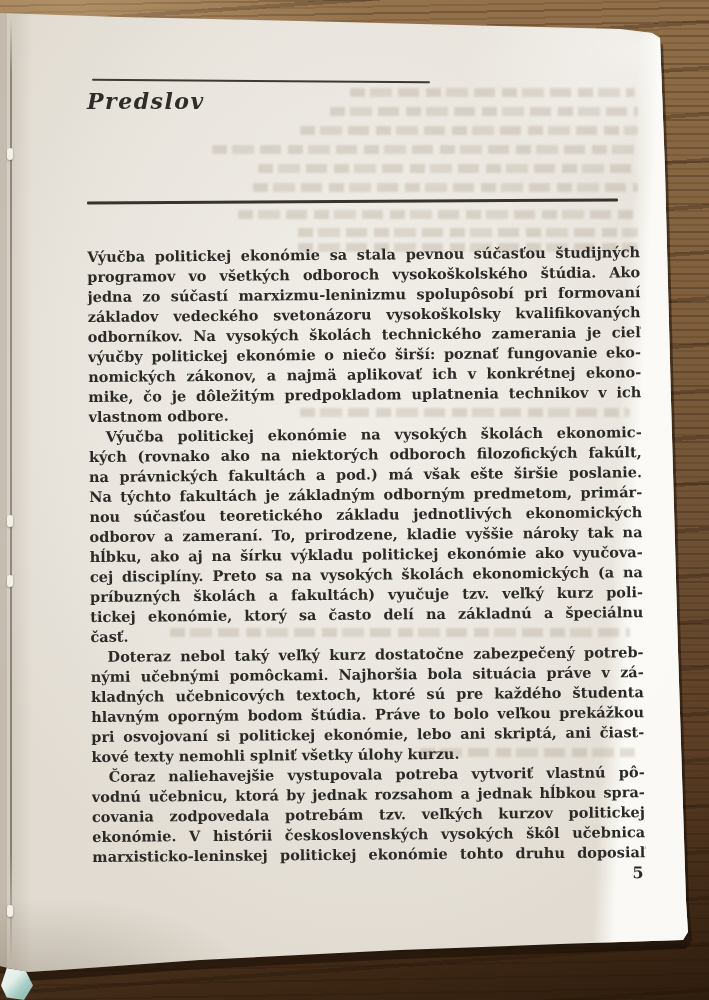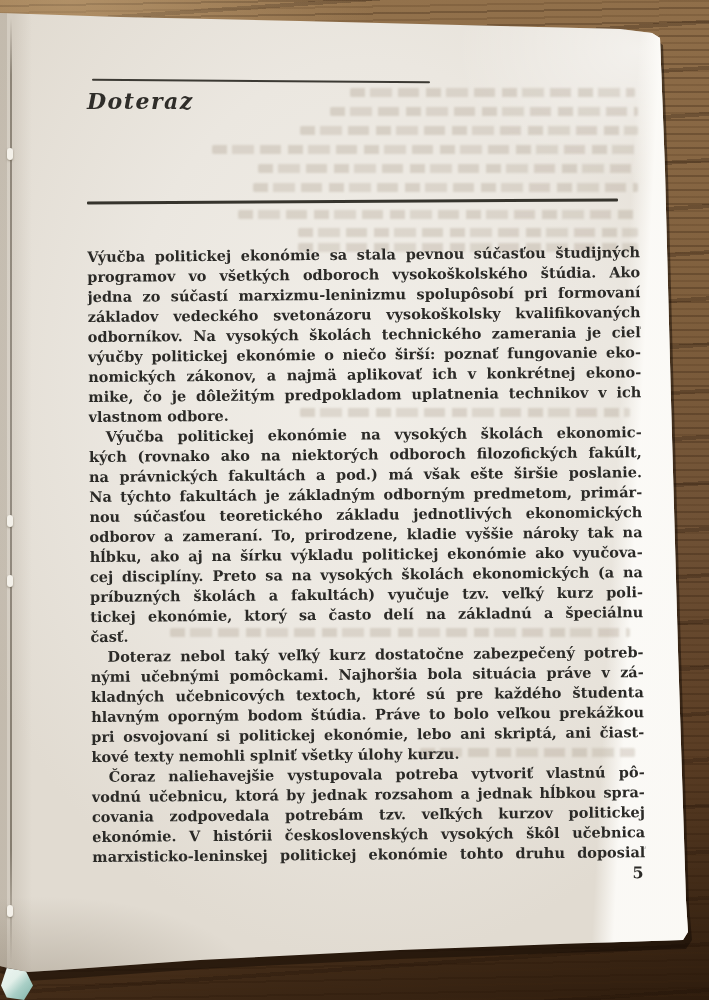--- a/index.html
+++ b/index.html
@@ -106,21 +106,21 @@
         <div class="ghost" style="top: 183px; left: 253px; width: 385px;"></div>
         <div class="ghost" style="top: 210px; left: 238px; width: 400px;"></div>
         <div class="ghost" style="top: 228px; left: 298px; width: 340px;"></div>
         <div class="ghost" style="top: 243px; left: 298px; width: 340px;"></div>
         <div class="ghost" style="top: 408px; left: 300px; width: 330px;"></div>
         <div class="ghost" style="top: 628px; left: 170px; width: 460px;"></div>
         <div class="ghost" style="top: 748px; left: 420px; width: 215px;"></div>
       </div>
 
     <div class="rule rule1"></div>
-    <div class="title">Doteraz</div>
+    <div class="title">Predslov</div>
     <div class="rule rule2"></div>
 
     <div class="bodytext">
       <div id="body-lines">
           <div class="line">Výučba politickej ekonómie sa stala pevnou súčasťou študijných</div>
           <div class="line">programov vo všetkých odboroch vysokoškolského štúdia. Ako</div>
           <div class="line">jedna zo súčastí marxizmu-leninizmu spolupôsobí pri formovaní</div>
           <div class="line">základov vedeckého svetonázoru vysokoškolsky kvalifikovaných</div>
           <div class="line">odborníkov. Na vysokých školách technického zamerania je cieľ</div>
           <div class="line">výučby politickej ekonómie o niečo širší: poznať fungovanie eko-</div>

